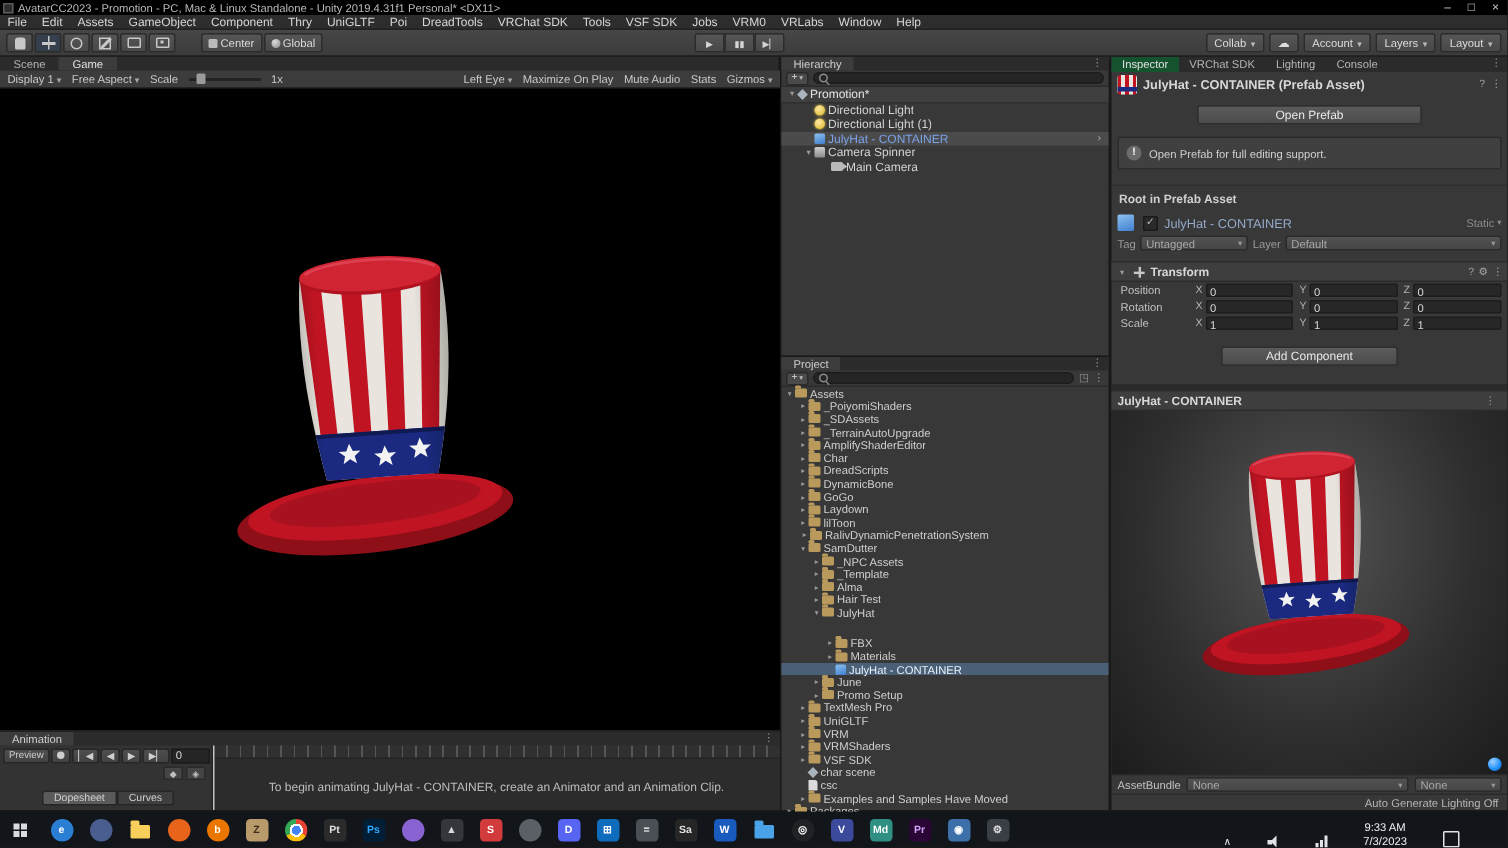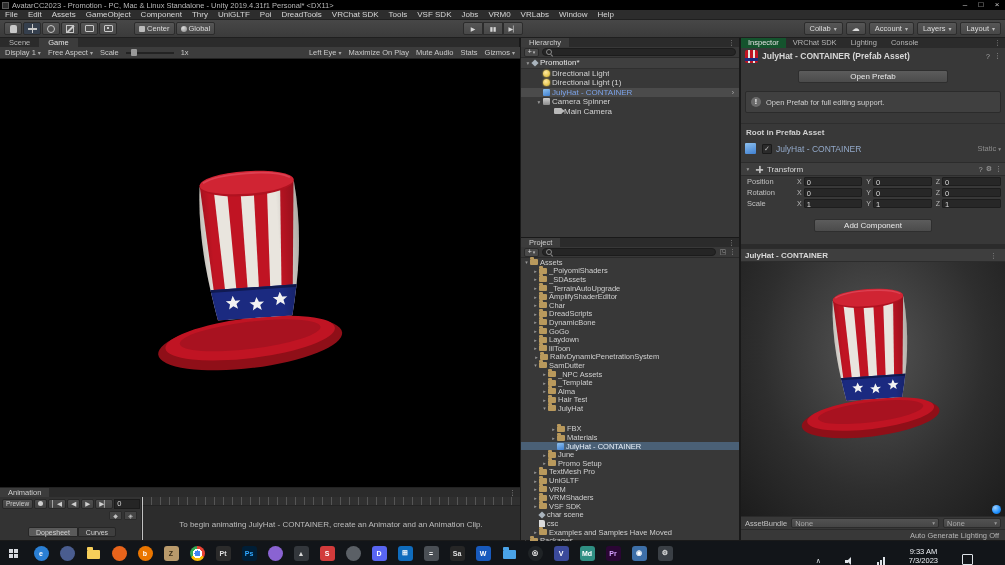--- a/index.html
+++ b/index.html
@@ -165,21 +165,21 @@
   .objname{flex:1;font-size:8.5px;color:#93a9c9;overflow:hidden;white-space:nowrap}
   .staticdd{font-size:7.5px;color:#8c8c8c;display:flex;align-items:center;gap:2px}
   .staticdd::after{content:"▾";font-size:5.5px;color:#8c8c8c}
   .tagrow{height:12px;padding:0 4px;display:flex;align-items:center;gap:3px;font-size:7.5px;color:#9a9a9a;flex:none}
   .dd{height:10px;background:linear-gradient(#525252,#464646);border:1px solid #2b2b2b;border-radius:2px;
       display:flex;align-items:center;justify-content:space-between;padding:0 3px;color:#a8a8a8;font-size:7.5px;box-sizing:border-box}
   .dd::after{content:"▾";font-size:5.5px;color:#9a9a9a;margin-left:3px}
   .dd.w72{width:72px}.dd.grow{flex:1}.dd.w58{width:58px}
   .comphead{margin-top:6px;height:12px;background:#3e3e3e;border-top:1px solid #2c2c2c;border-bottom:1px solid #2c2c2c;
             display:flex;align-items:center;gap:3px;padding:0 3px;flex:none;box-sizing:content-box}
-  .comphead .name{font-size:8px;font-weight:normal;color:#d8d8d8;flex:1}
+  .comphead .name{font-size:8px;font-weight:bold;color:#d8d8d8;flex:1}
   .trrow{height:11px;padding:0 4px 0 6px;display:flex;align-items:center;flex:none}
   .trlab{width:50px;font-size:7.5px;color:#c0c0c0;flex:none}
   .trfields{flex:1;display:flex;gap:4px}
   .axis{flex:1;display:flex;align-items:center;gap:2px}
   .axlab{font-size:7px;color:#b5b5b5}
   .axfield{flex:1;height:9px;background:#272727;border:1px solid #1d1d1d;border-radius:1px;font-size:7.5px;
            color:#d8d8d8;padding-left:2px;line-height:9px;box-sizing:border-box}
   .addbtn{margin:10px auto 0;width:118px;height:13px;background:linear-gradient(#5c5c5c,#4b4b4b);
           border:1px solid #2e2e2e;border-radius:2px;color:#e8e8e8;font-size:8px;display:flex;
           align-items:center;justify-content:center;flex:none;box-sizing:border-box}
@@ -667,20 +667,30 @@
     <div class="sepline"></div>
     <div class="rootlbl">Root in Prefab Asset</div>
     <div class="objhead">
       <span class="ic i-prefab big"></span>
       <span class="chk">✓</span>
       <span class="objname">JulyHat - CONTAINER</span>
       <span class="staticdd">
           <span>Static</span>
         </span>
     </div>
+    <div class="tagrow">
+      <span>Tag</span>
+      <span class="dd w72">
+          <span>Untagged</span>
+        </span>
+      <span>Layer</span>
+      <span class="dd grow">
+          <span>Default</span>
+        </span>
+    </div>
     <div class="comphead">
       <span class="fold">▾</span>
       <span class="x-cross" style="transform:scale(.8)"></span>
       <span class="name">Transform</span>
       <span class="hic">?</span>
       <span class="hic">⚙</span>
       <span class="hic">⋮</span>
     </div>
     <div id="tr-rows">
         <div class="trrow">

